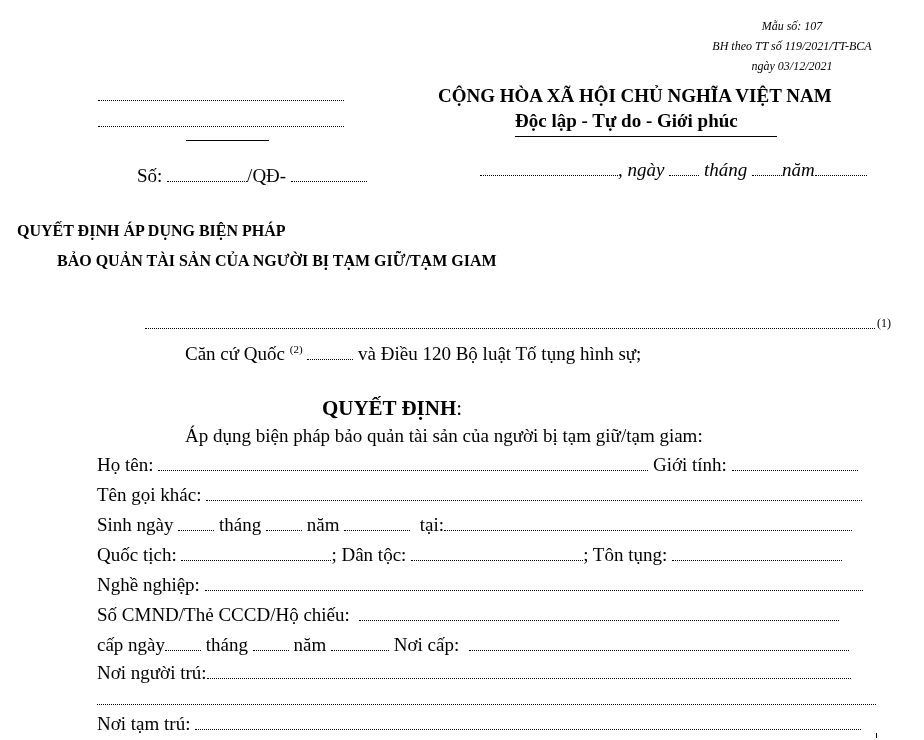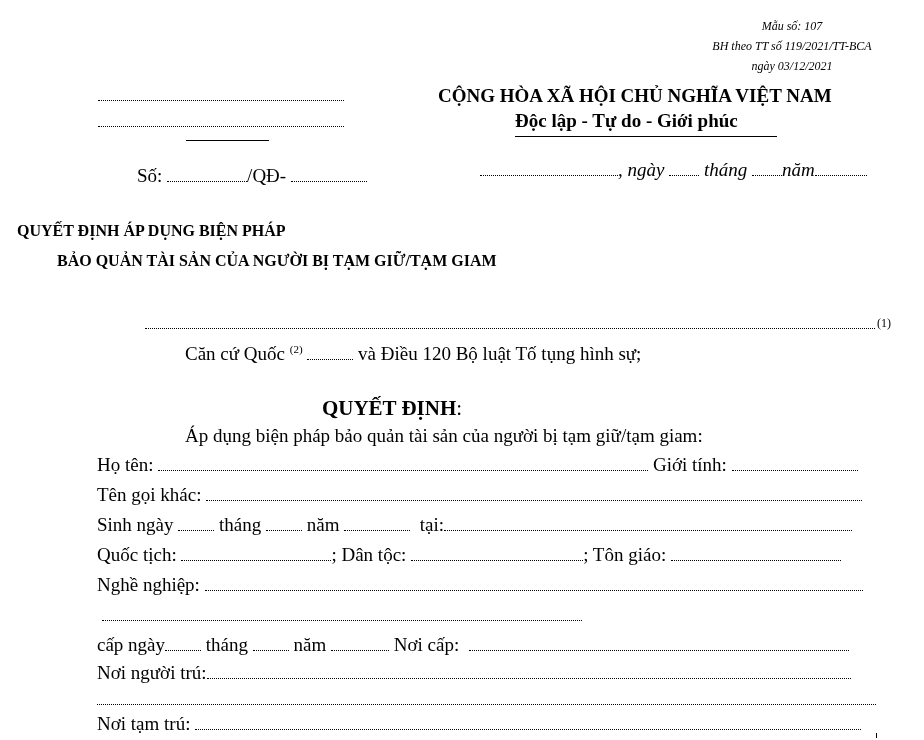--- a/index.html
+++ b/index.html
@@ -86,30 +86,31 @@
   <span>tháng</span>
   <span class="dots" style="width:36px;"></span>
   <span>năm</span>
   <span class="dots" style="width:66px;"></span>
   &nbsp;<span>tại:</span><span class="dots" style="width:408px;"></span>
 </div>
 
 <div class="row" style="top:544px;">
   <span>Quốc tịch:</span>
   <span class="dots" style="width:150px;"></span><span>; Dân tộc:</span>
-  <span class="dots" style="width:172px;"></span><span>; Tôn giáo:</span>
+  <span class="dots" style="width:172px;"></span><span>; Tôn tụng:</span>
   <span class="dots" style="width:170px;"></span>
 </div>
 
 <div class="row" style="top:574px;">
   <span>Nghề nghiệp:</span>
   <span class="dots" style="width:658px;"></span>
 </div>
 
 <div class="row" style="top:604px;">
+  <span>Số CMND/Thẻ CCCD/Hộ chiếu:</span>
   &nbsp;<span class="dots" style="width:480px;"></span>
 </div>
 
 <div class="row" style="top:634px;">
   <span>cấp ngày</span><span class="dots" style="width:36px;"></span>
   <span>tháng</span>
   <span class="dots" style="width:36px;"></span>
   <span>năm</span>
   <span class="dots" style="width:58px;"></span>
   <span>Nơi cấp:</span>

